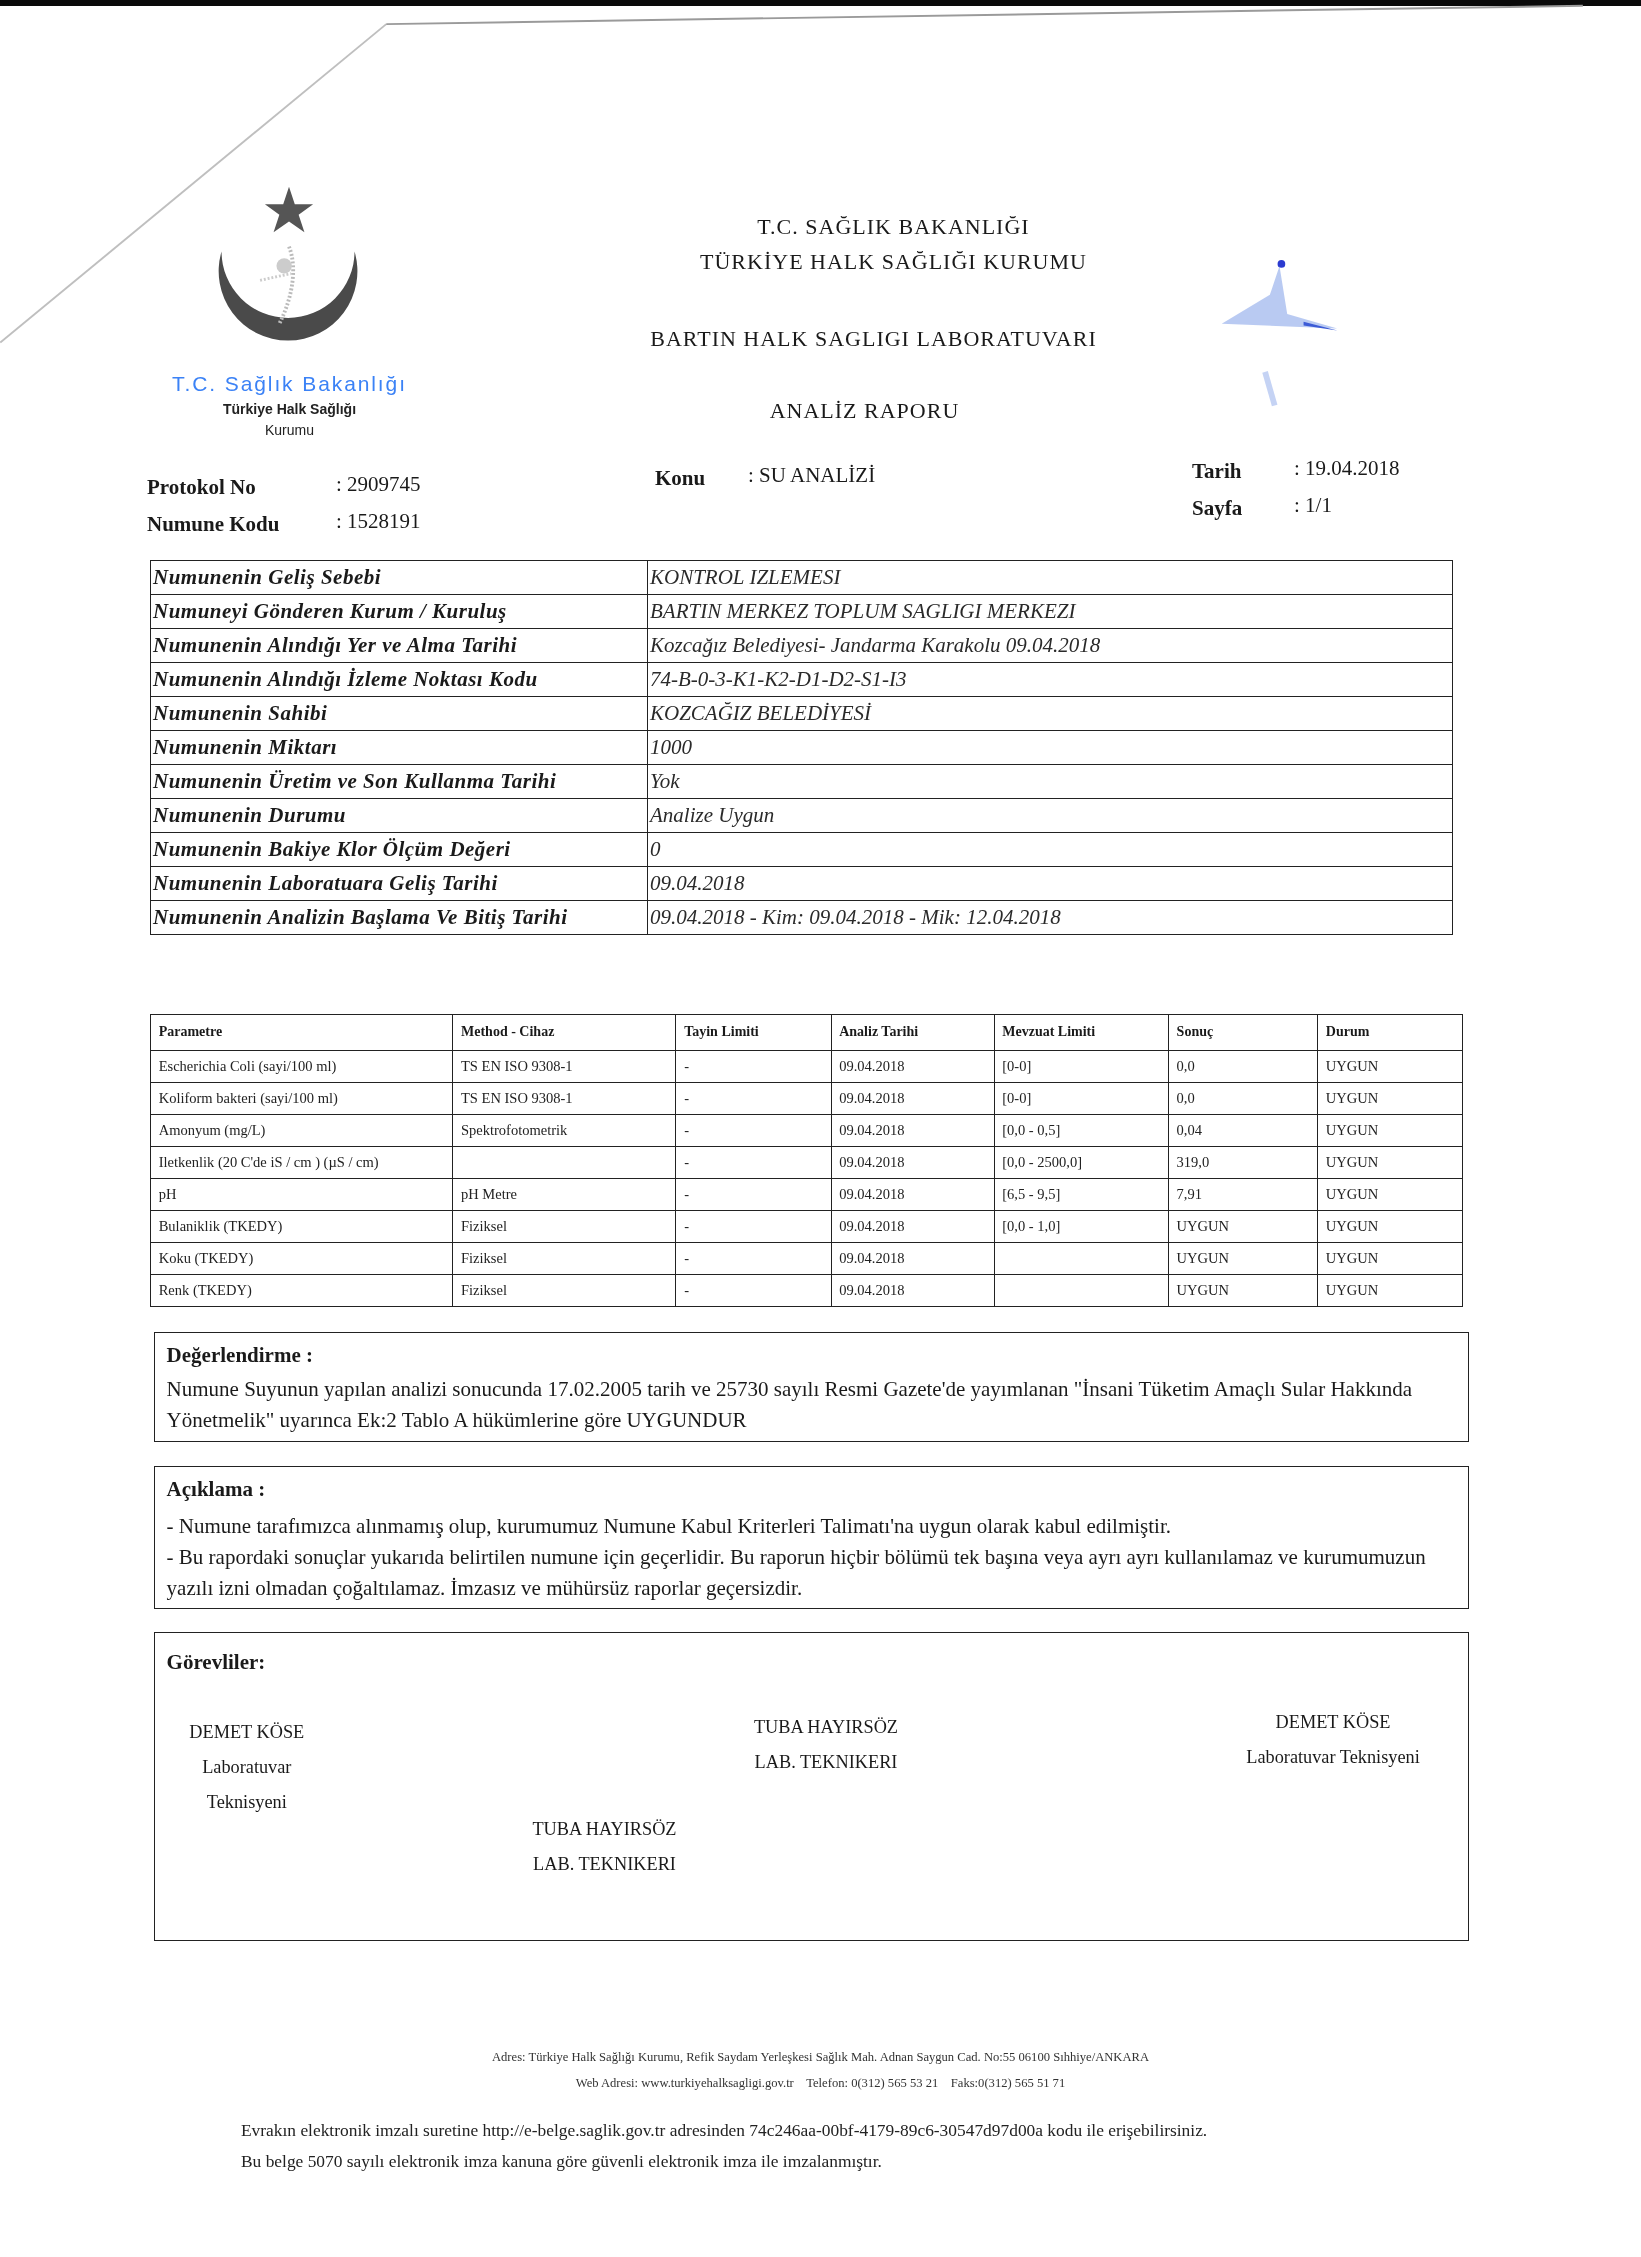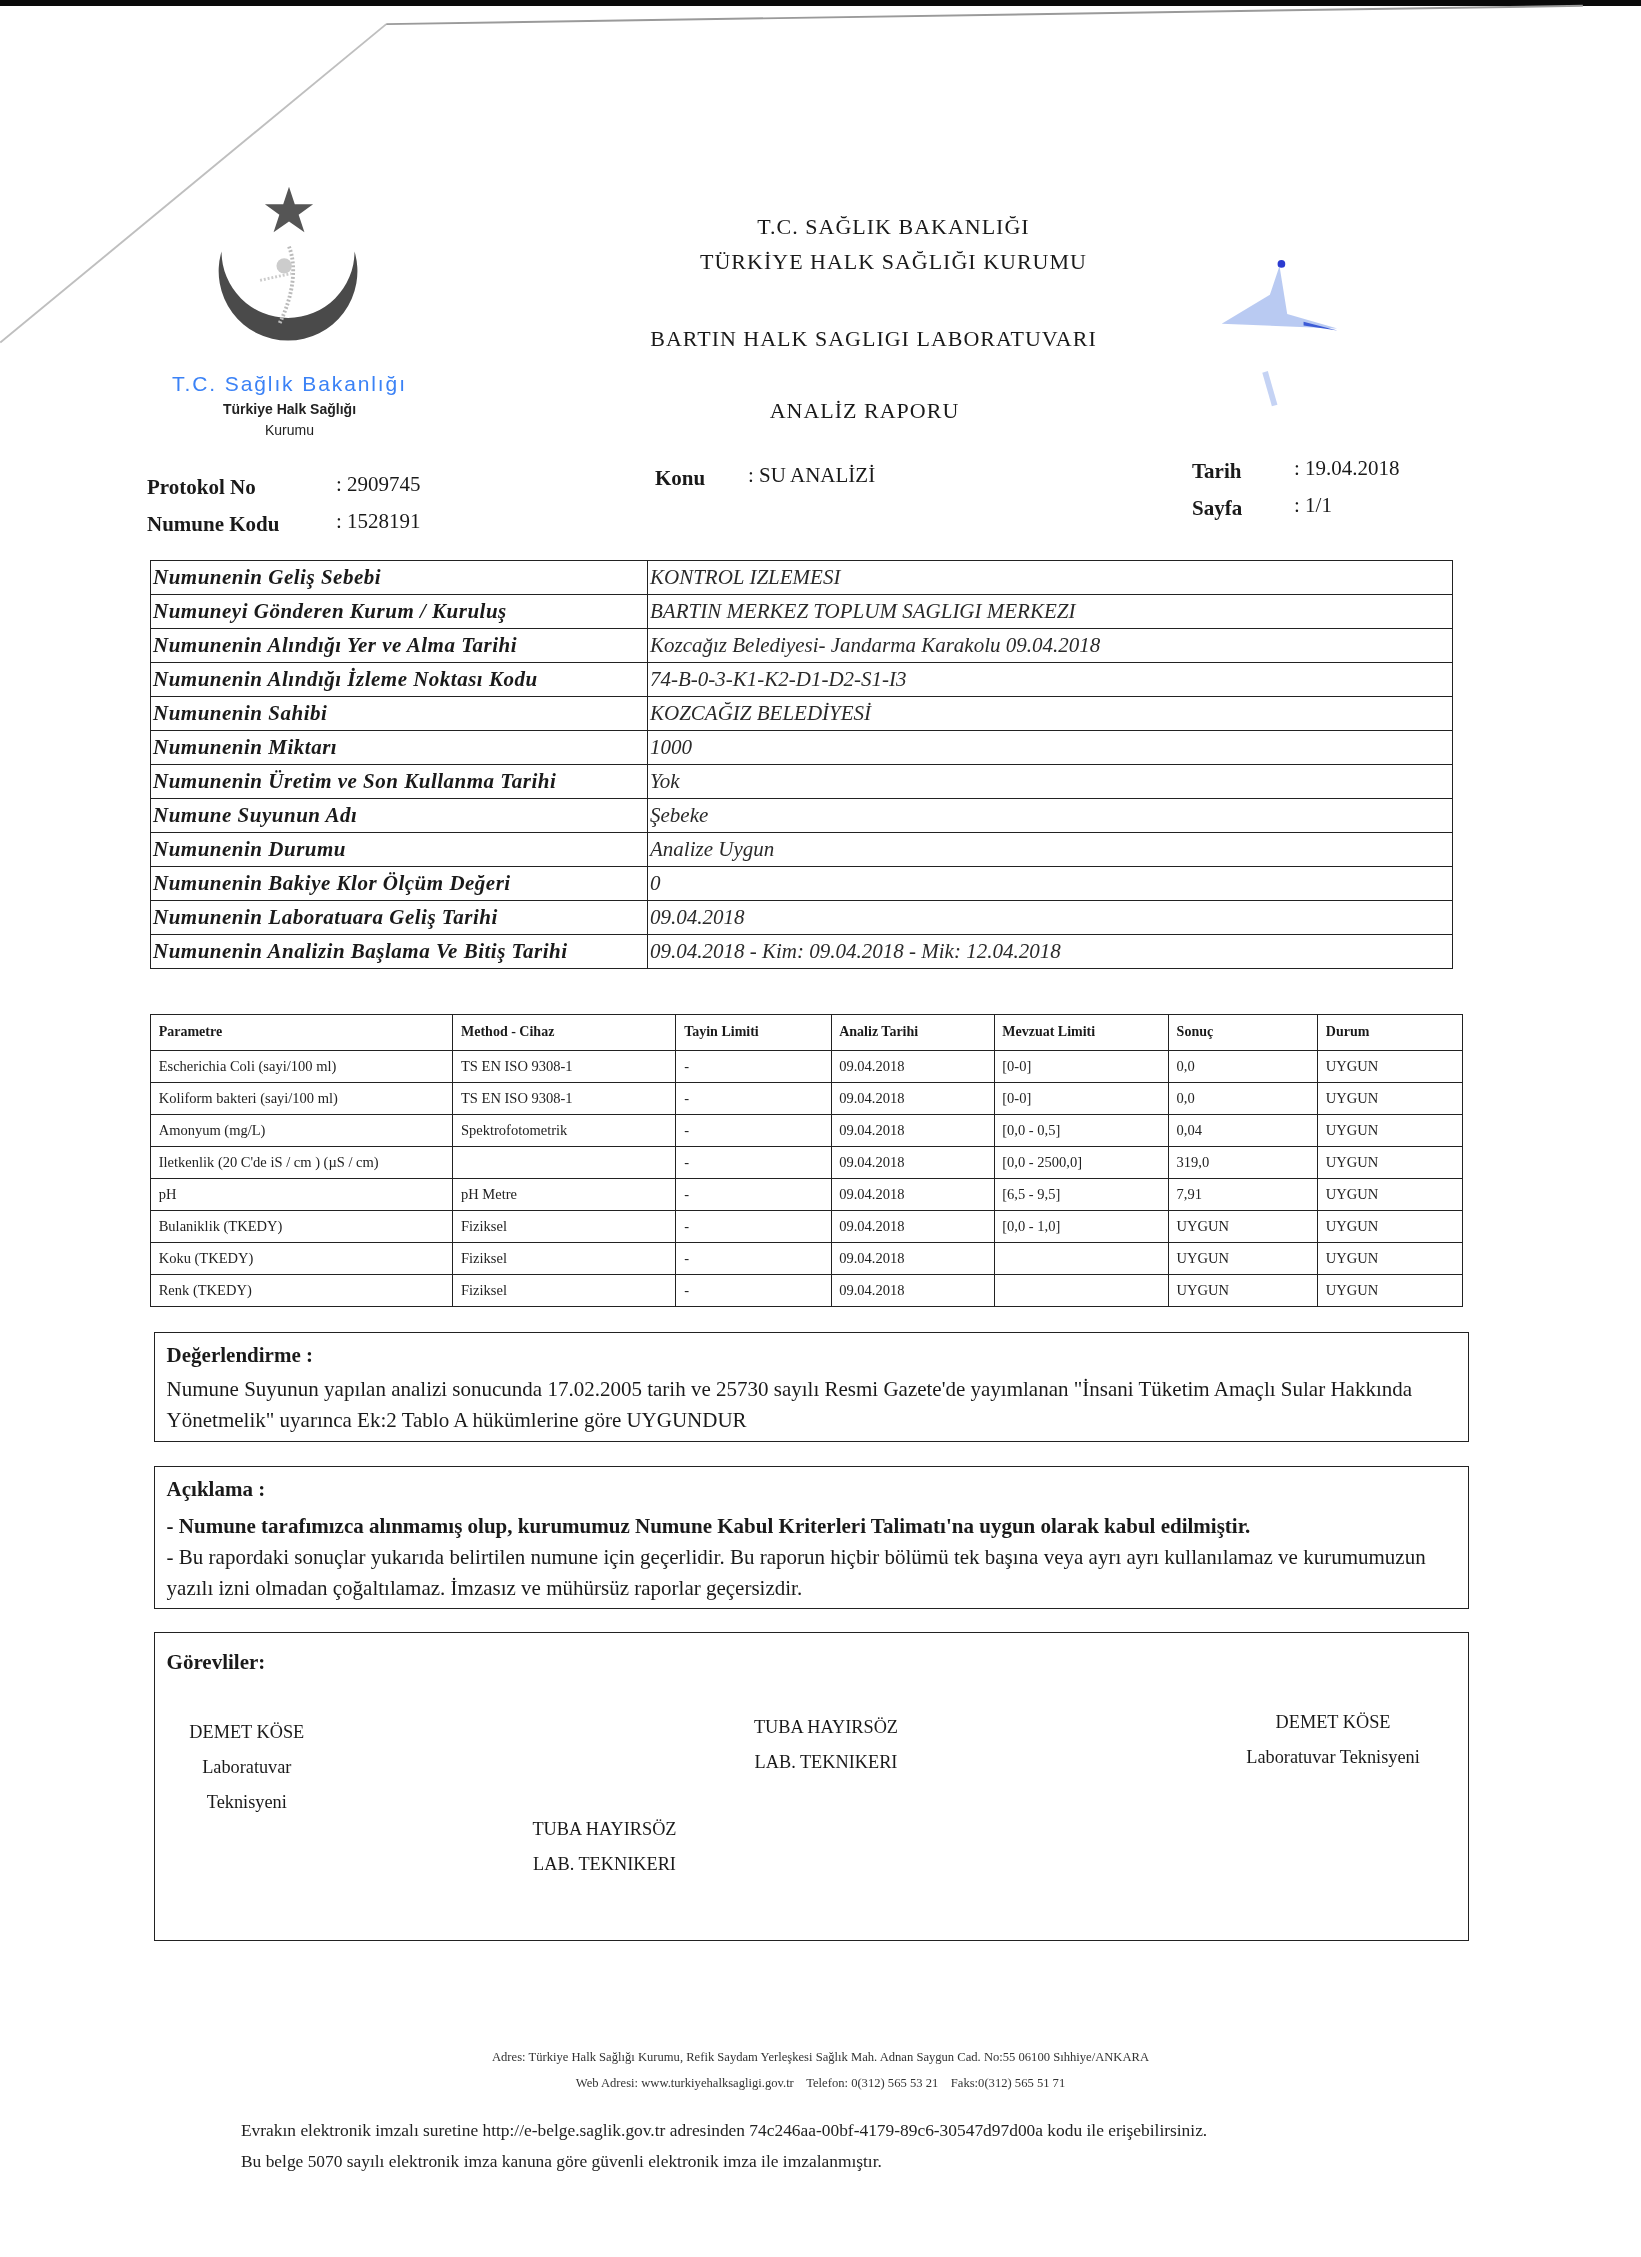--- a/index.html
+++ b/index.html
@@ -116,24 +116,20 @@
       </tr>
       <tr>
         <td class="k">Numunenin Miktarı</td>
         <td class="v">1000</td>
       </tr>
       <tr>
         <td class="k">Numunenin Üretim ve Son Kullanma Tarihi</td>
         <td class="v">Yok</td>
       </tr>
       <tr>
-        <td class="k">Numune Suyunun Adı</td>
-        <td class="v">Şebeke</td>
-      </tr>
-      <tr>
         <td class="k">Numunenin Durumu</td>
         <td class="v">Analize Uygun</td>
       </tr>
       <tr>
         <td class="k">Numunenin Bakiye Klor Ölçüm Değeri</td>
         <td class="v">0</td>
       </tr>
       <tr>
         <td class="k">Numunenin Laboratuara Geliş Tarihi</td>
         <td class="v">09.04.2018</td>
@@ -233,21 +229,21 @@
     </tbody>
 </table>
 
 <div class="abs box" style="top:1332px; height:108px;">
   <div class="box-title" style="top:9.7px;">Değerlendirme :</div>
   <div class="box-text" style="top:41px;">Numune Suyunun yapılan analizi sonucunda 17.02.2005 tarih ve 25730 sayılı Resmi Gazete'de yayımlanan "İnsani Tüketim Amaçlı Sular Hakkında Yönetmelik" uyarınca Ek:2 Tablo A hükümlerine göre UYGUNDUR</div>
 </div>
 
 <div class="abs box" style="top:1466px; height:141px;">
   <div class="box-title" style="top:9.7px;">Açıklama :</div>
-  <div class="box-text" style="top:44px;font-weight:bold;">- Numune tarafımızca alınmamış olup, kurumumuz Numune Kabul Kriterleri Talimatı'na uygun olarak kabul edilmiştir.</div>
+  <div class="box-text" style="top:44px;">- Numune tarafımızca alınmamış olup, kurumumuz Numune Kabul Kriterleri Talimatı'na uygun olarak kabul edilmiştir.</div>
   <div class="box-text" style="top:75px;">- Bu rapordaki sonuçlar yukarıda belirtilen numune için geçerlidir. Bu raporun hiçbir bölümü tek başına veya ayrı ayrı kullanılamaz ve kurumumuzun yazılı izni olmadan çoğaltılamaz. İmzasız ve mühürsüz raporlar geçersizdir.</div>
 </div>
 
 <div class="abs box" style="top:1632px; height:307px;">
   <div class="box-title" style="top:17.4px;">Görevliler:</div>
   <div class="sig" style="left:19.3px; width:145px; top:82px;">
     <div>DEMET KÖSE</div>
     <div>Laboratuvar Teknisyeni</div>
   </div>
   <div class="sig" style="left:560px; width:222px; top:77px;">

